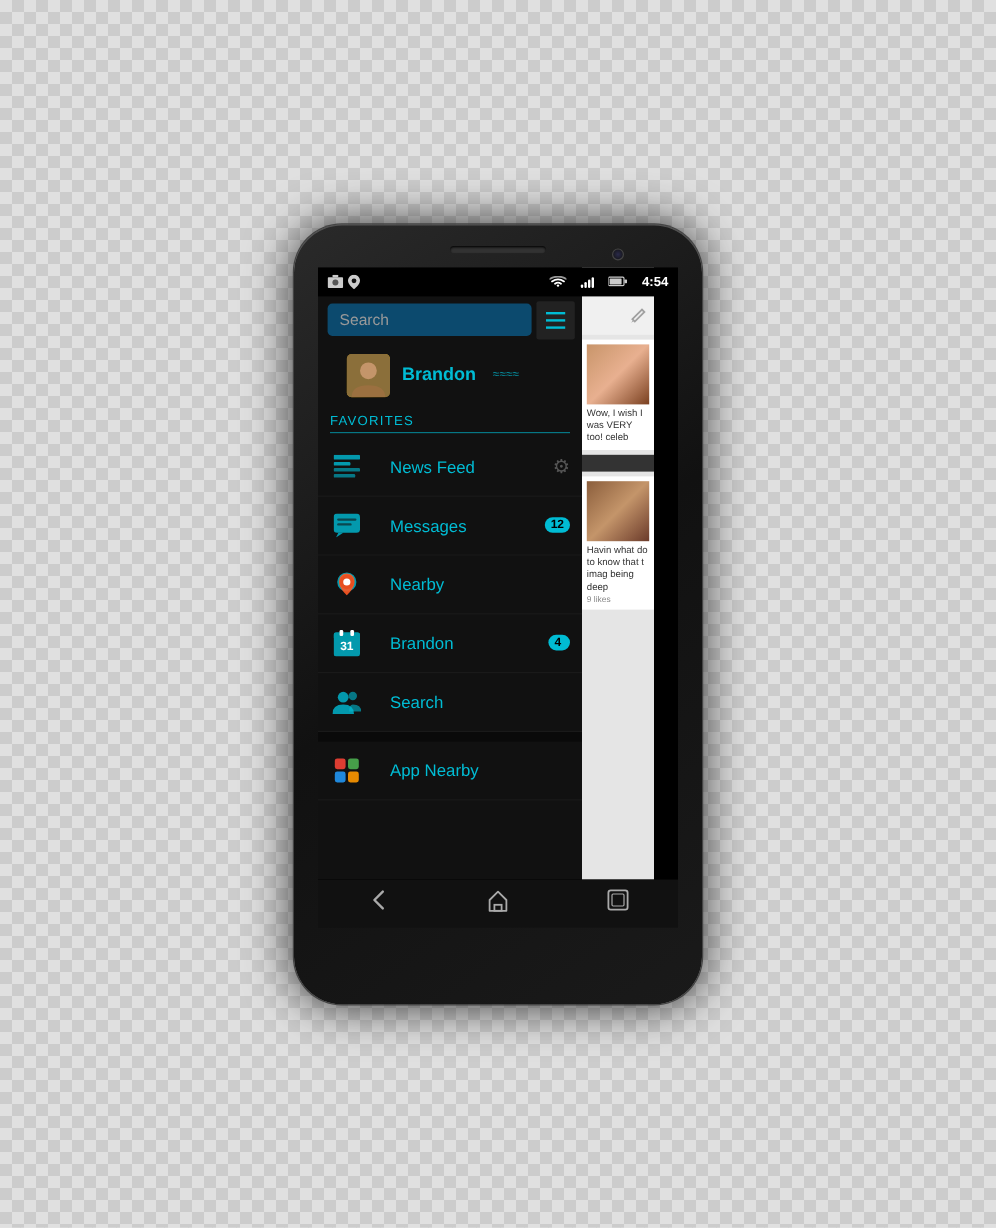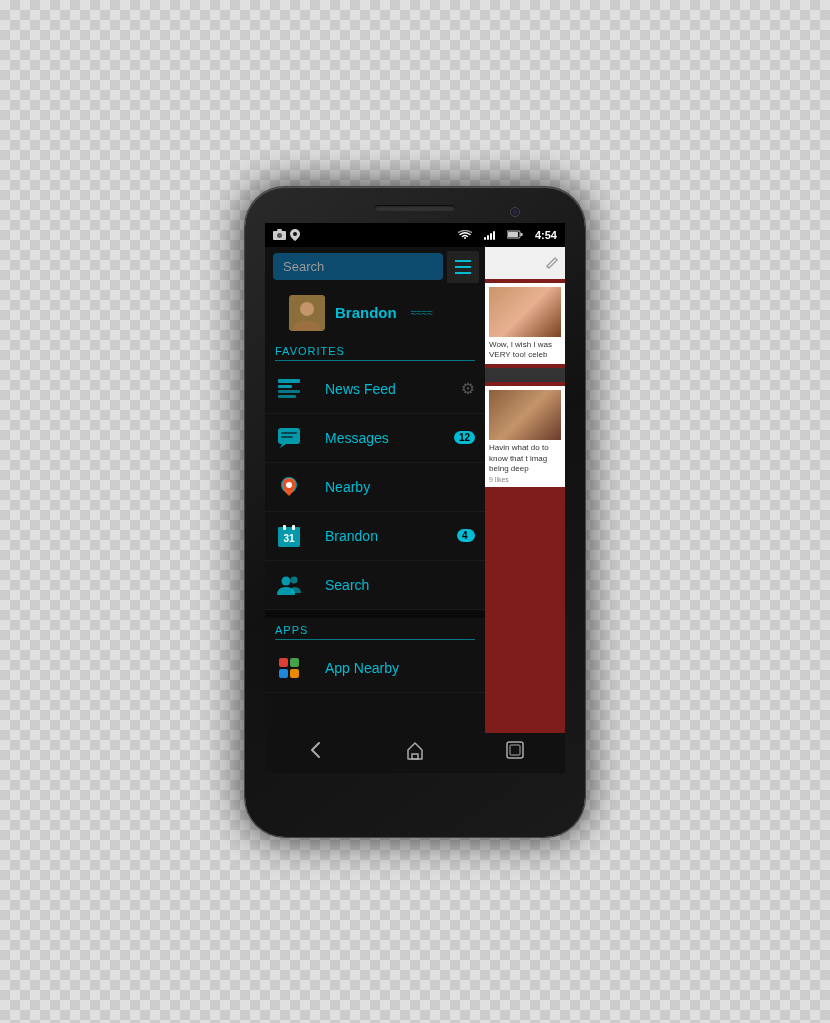--- a/index.html
+++ b/index.html
@@ -207,23 +207,23 @@
       border-radius: 8px;
       min-width: 18px;
     }
     .item-gear {
       color: #555;
       font-size: 16px;
     }
 
     
     .feed-panel {
-      width: 80px;
+      width: 60px;
       height: 100%;
-      background: #7f1d1d;
+      background: #e5e5e5;
       padding-top: 24px;
       overflow: hidden;
       flex-shrink: 0;
     }
 
     .feed-header {
       height: 32px;
       background: #f0f0f0;
       display: flex;
       align-items: center;
@@ -480,24 +480,20 @@
             <path d="M0 20 Q0 12 9 12 Q18 12 18 20" fill="#00bcd4" opacity="0.8"></path>
             <circle cx="17" cy="5" r="3.5" fill="#00bcd4" opacity="0.6"></circle>
             <path d="M14 18 Q14 12 17 12 Q24 12 24 18" fill="#00bcd4" opacity="0.6"></path>
           </svg>
         </div>
         <span class="item-label">Search</span>
       </div>
 
       <div class="apps-divider"></div>
 
-      <div class="section-header">
-        <div class="section-title">APPS</div>
-        <div class="section-line"></div>
-      </div>
 
       <div class="menu-item">
         <div class="item-icon">
           <svg width="22" height="22" viewBox="0 0 22 22">
             <rect x="1" y="1" width="9" height="9" rx="2" fill="#f44336" opacity="0.9"></rect>
             <rect x="12" y="1" width="9" height="9" rx="2" fill="#4caf50" opacity="0.9"></rect>
             <rect x="1" y="12" width="9" height="9" rx="2" fill="#2196f3" opacity="0.9"></rect>
             <rect x="12" y="12" width="9" height="9" rx="2" fill="#ff9800" opacity="0.9"></rect>
           </svg>
         </div>

